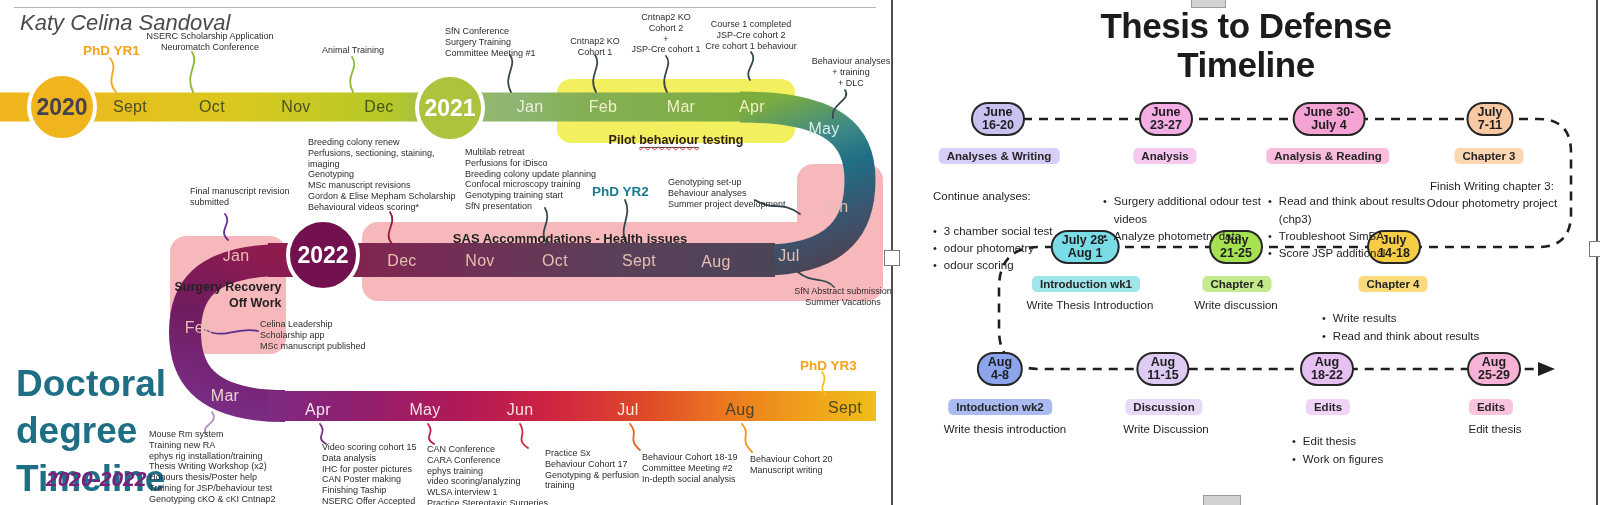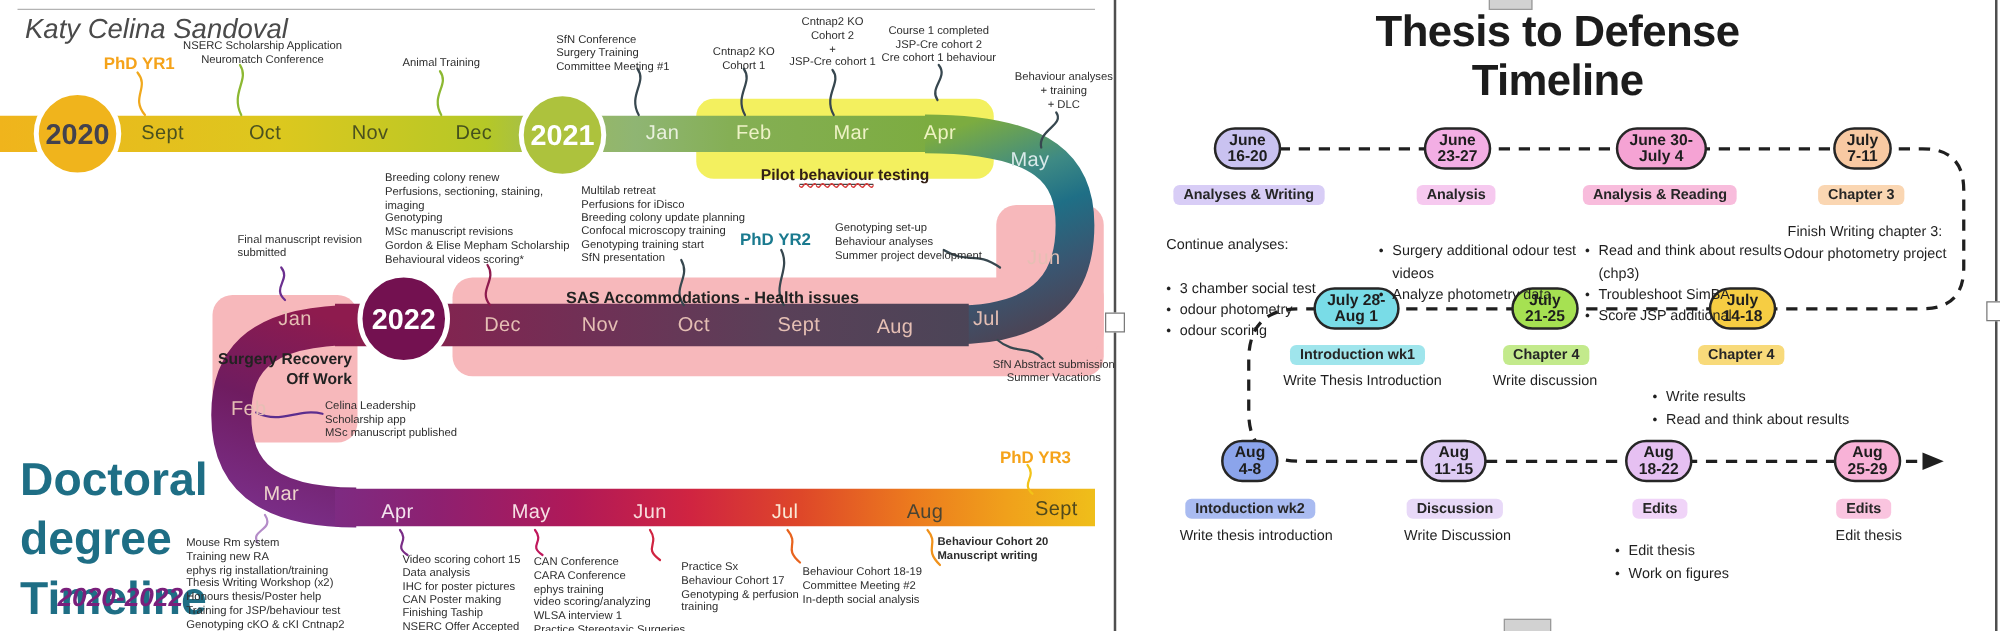--- a/index.html
+++ b/index.html
@@ -239,21 +239,21 @@
 video scoring/analyzing
 WLSA interview 1
 Practice Stereotaxic Surgeries</div>
   <div class="ann" style="left:545px;top:448px;">Practice Sx
 Behaviour Cohort 17
 Genotyping &amp; perfusion
 training</div>
   <div class="ann" style="left:642px;top:452px;">Behaviour Cohort 18-19
 Committee Meeting #2
 In-depth social analysis</div>
-  <div class="ann" style="left:750px;top:428px;font-weight:bold;">Behaviour Cohort 20
+  <div class="ann" style="left:750px;top:454px;">Behaviour Cohort 20
 Manuscript writing</div>
 
   <div class="rtitle">Thesis to Defense
 Timeline</div>
 
   <div class="bub" style="left: 998px; top: 119px; background-color: rgb(201, 194, 240);">June
 16-20</div>
   <div class="bub" style="left: 1166px; top: 119px; background-color: rgb(243, 174, 228);">June
 23-27</div>
   <div class="bub" style="left: 1329px; top: 119px; background-color: rgb(245, 163, 212);">June 30-

